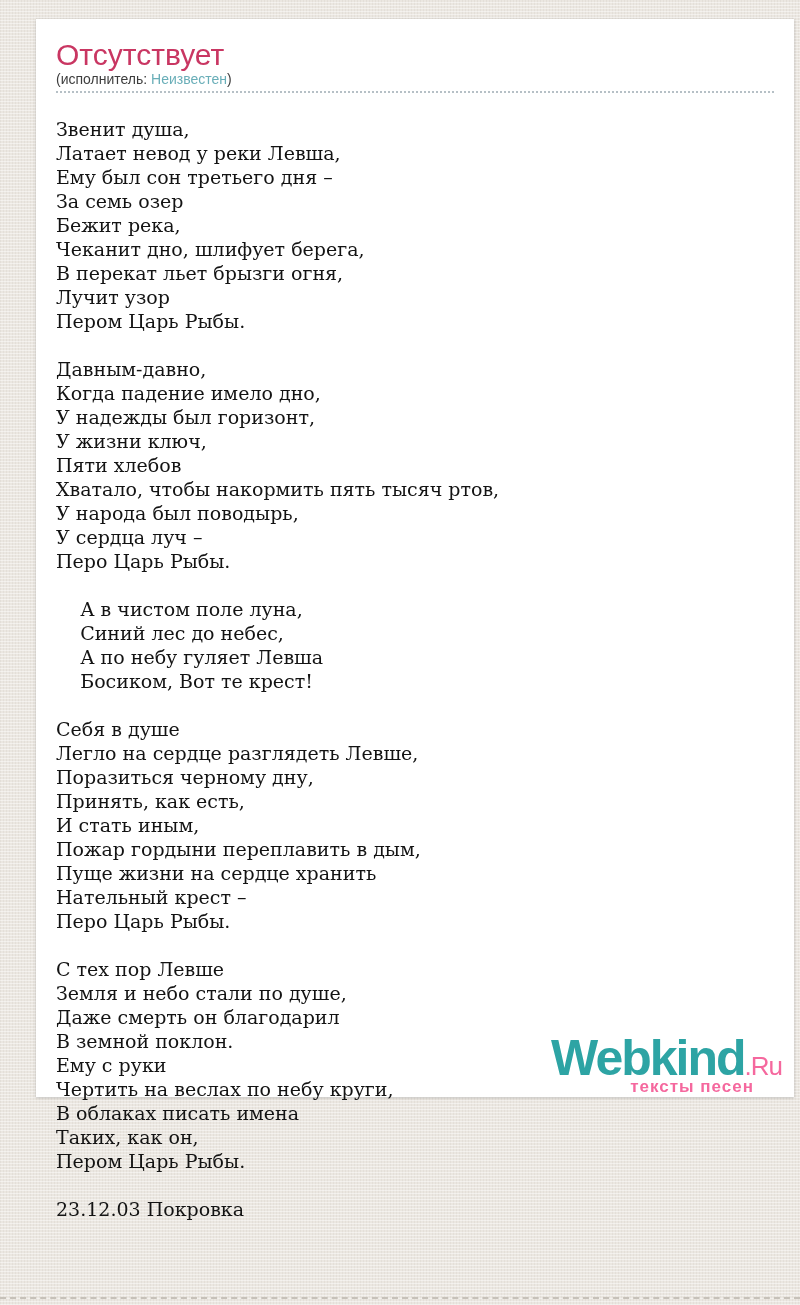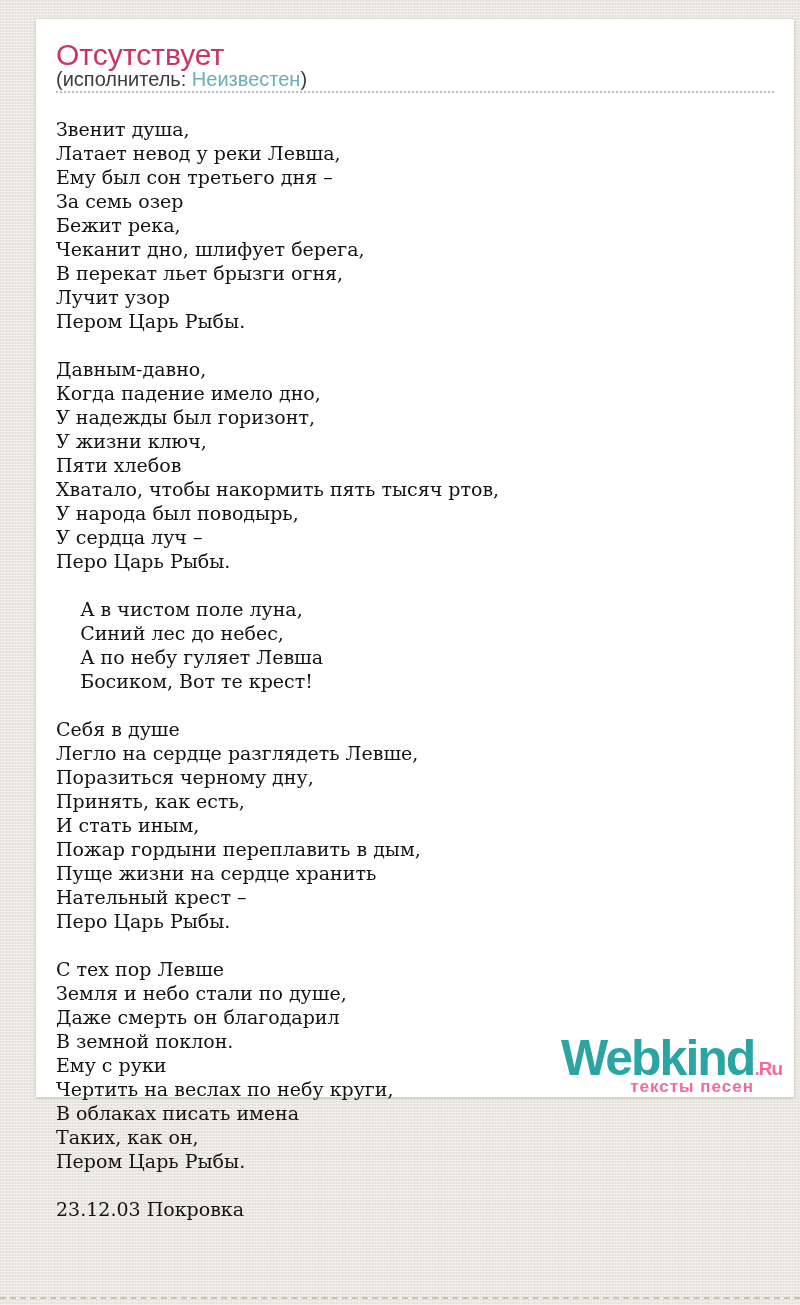--- a/index.html
+++ b/index.html
@@ -22,21 +22,21 @@
     padding: 22px 20px 0 20px;
     margin-left: 16px;
   }
   h1.page-title {
     margin: 0 0 1px 0;
     font-size: 30px; line-height: 28px;
     font-weight: 400;
     color: var(--title-accent, #c93662);
   }
   .artist-line {
-    font-size: 20px; line-height: 19px;
+    font-size: 14px; line-height: 19px;
     color: #3d3d3d;
   }
   .artist-line a {
     color: var(--artist-link, #69aeb8);
     text-decoration: none;
     cursor: pointer;
   }
   .dotted-sep {
     margin-top: 2px;
     height: 0;
@@ -59,21 +59,21 @@
     text-decoration: none;
     line-height: 1;
     cursor: pointer;
   }
   .logo-main {
     font-size: 50px; font-weight: bold;
     letter-spacing: -2px;
     color: var(--logo-teal, #2da4a4);
   }
   .logo-suffix {
-    font-size: 19px; font-weight: bold;
+    font-size: 26px; font-weight: normal;
     letter-spacing: -1px;
     color: var(--logo-pink, #f5689e);
   }
   .logo-tagline {
     font-size: 17px; font-weight: bold;
     letter-spacing: 1px;
     color: var(--logo-pink, #f5689e);
     margin-top: -5px;
     padding-right: 28px;
   }

